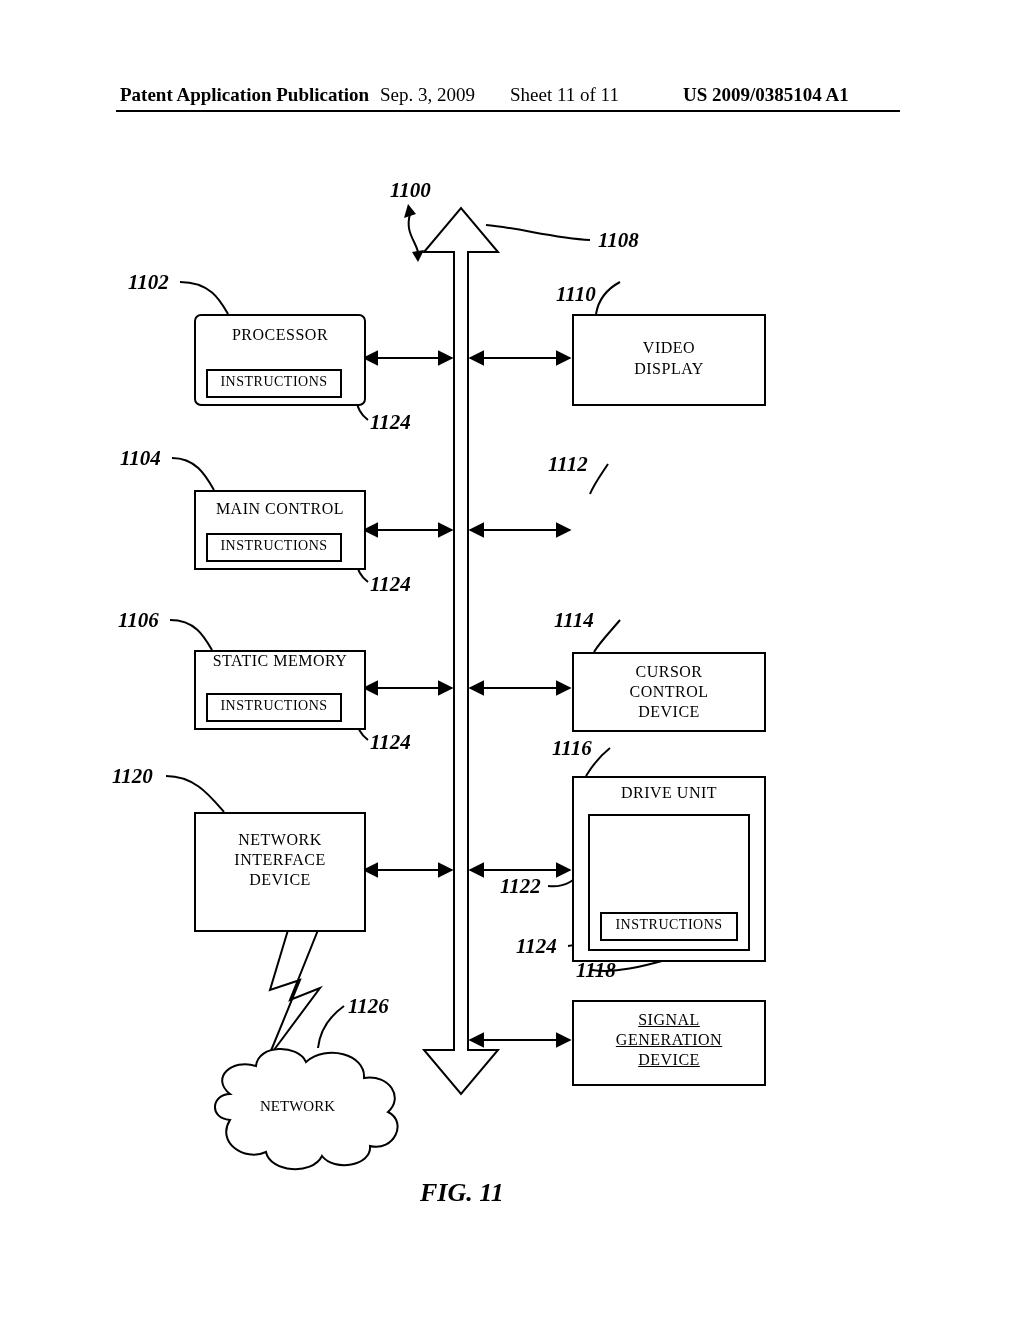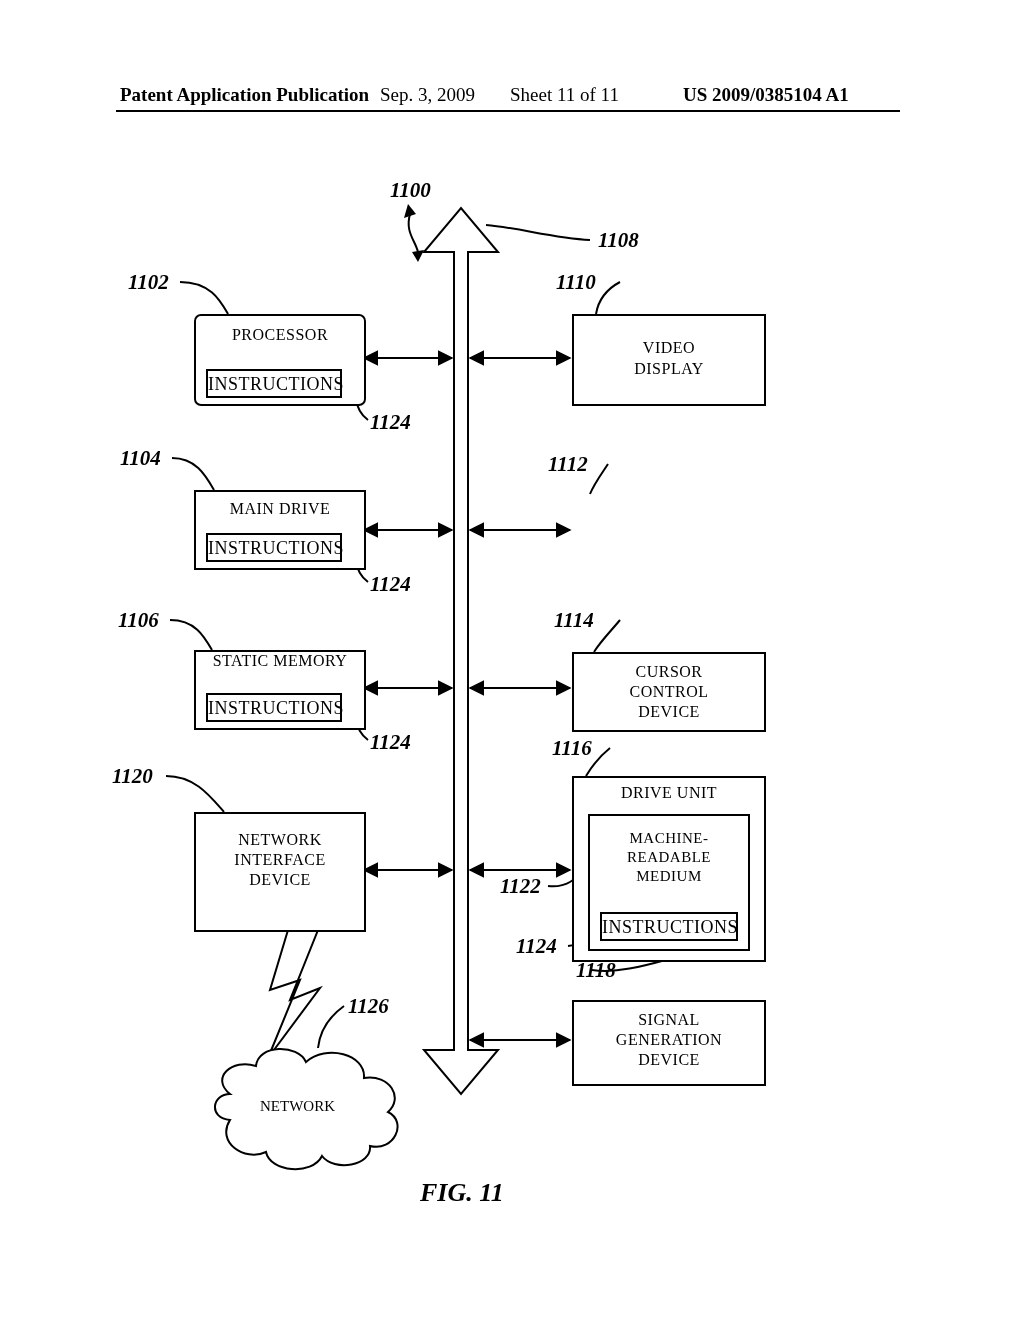--- a/index.html
+++ b/index.html
@@ -54,21 +54,21 @@
     position: absolute;
     border: 2px solid #000;
     background: #fff;
     text-align: center;
     font-size: 16px;
     letter-spacing: 0.5px;
   }
   .inner-box {
     position: absolute;
     border: 2px solid #000;
-    font-size: 18px;
+    font-size: 14px;
     letter-spacing: 0.5px;
     text-align: center;
     padding-top: 3px;
   }
 
   .ref {
     position: absolute;
     font-style: italic;
     font-weight: bold;
     font-size: 21px;
@@ -190,39 +190,39 @@
                C 208 1118, 212 1094, 230 1094 Z" fill="#fff" stroke="#000" stroke-width="2"></path>
     </g>
   </svg>
 
   <div class="ref" style="left:390px; top:178px;">1100</div>
   <div class="ref" style="left:128px; top:270px;">1102</div>
   <div class="ref" style="left:120px; top:446px;">1104</div>
   <div class="ref" style="left:118px; top:608px;">1106</div>
   <div class="ref" style="left:112px; top:764px;">1120</div>
   <div class="ref" style="left:598px; top:228px;">1108</div>
-  <div class="ref" style="left:556px; top:270px;">1110</div>
+  <div class="ref" style="left:556px; top:282px;">1110</div>
   <div class="ref" style="left:548px; top:452px;">1112</div>
   <div class="ref" style="left:554px; top:608px;">1114</div>
   <div class="ref" style="left:552px; top:736px;">1116</div>
   <div class="ref" style="left:500px; top:874px;">1122</div>
   <div class="ref" style="left:516px; top:934px;">1124</div>
   <div class="ref" style="left:540px; top:958px;margin-left:36px;">1118</div>
   <div class="ref" style="left:370px; top:410px;">1124</div>
   <div class="ref" style="left:370px; top:572px;">1124</div>
   <div class="ref" style="left:370px; top:730px;">1124</div>
   <div class="ref" style="left:348px; top:994px;">1126</div>
 
   <div class="box" style="left:194px; top:314px; width:168px; height:88px;border-radius:7px;">
     <div style="padding-top:10px;">PROCESSOR</div>
     <div class="inner-box" style="left:10px; bottom:6px; width:132px; height:22px;">INSTRUCTIONS</div>
   </div>
 
   <div class="box" style="left:194px; top:490px; width:168px; height:76px;">
-    <div style="padding-top:8px;">MAIN DRIVE</div>
+    <div style="padding-top:8px;">MAIN CONTROL</div>
     <div class="inner-box" style="left:10px; bottom:6px; width:132px; height:22px;">INSTRUCTIONS</div>
   </div>
 
   <div class="box" style="left:194px; top:650px; width:168px; height:76px;">
     <div style="padding-top:0;">STATIC MEMORY</div>
     <div class="inner-box" style="left:10px; bottom:6px; width:132px; height:22px;">INSTRUCTIONS</div>
   </div>
 
   <div class="box" style="left:194px; top:812px; width:168px; height:116px;">
     <div style="padding-top:16px; line-height:1.25; white-space:pre-line;">NETWORK
@@ -239,28 +239,25 @@
   <div class="box" style="left:572px; top:652px; width:190px; height:76px;">
     <div style="padding-top:8px; line-height:1.25; white-space:pre-line;">CURSOR
 CONTROL
 DEVICE</div>
   </div>
 
   <div class="box" style="left:572px; top:776px; width:190px; height:182px;">
     <div style="padding-top:6px;">DRIVE UNIT</div>
 
     <div class="inner-box" style="left:14px; top:36px; width:158px; height:130px; font-size:15px;">
-      <div style="padding-top:10px; line-height:1.25; white-space:pre-line;">MACHINE-
-READABLE
-MEDIUM</div>
       <div class="inner-box" style="left:10px; bottom:8px; width:134px; height:22px;">INSTRUCTIONS</div>
     </div>
   </div>
 
-  <div class="box" style="left:572px; top:1000px; width:190px; height:82px;">
+  <div class="box" style="left:572px; top:1000px; width:190px; height:82px;text-decoration:underline;">
     <div style="padding-top:8px; line-height:1.25; white-space:pre-line;">SIGNAL
 GENERATION
 DEVICE</div>
   </div>
 
   <div style="position:absolute; left:260px; top:1098px; font-size:15px;">NETWORK</div>
 
   <div class="fig-cap" style="left:420px; top:1178px;">FIG. 11</div>
 
 </div>

